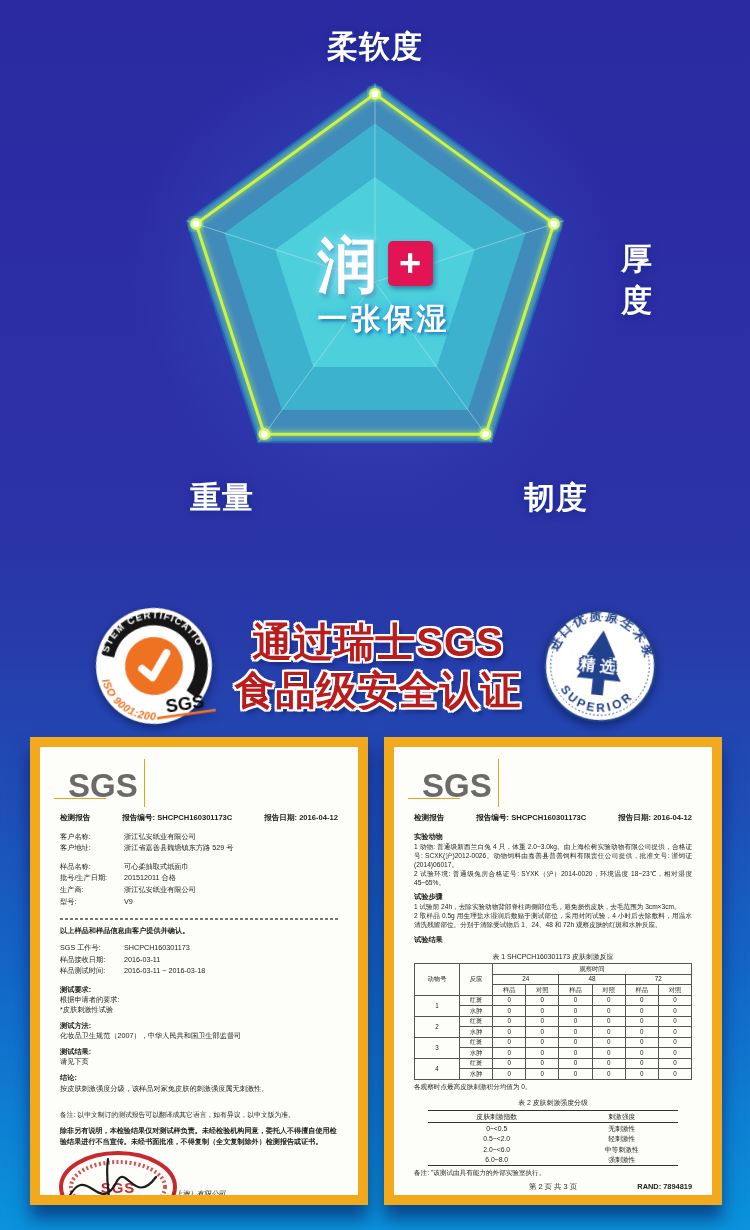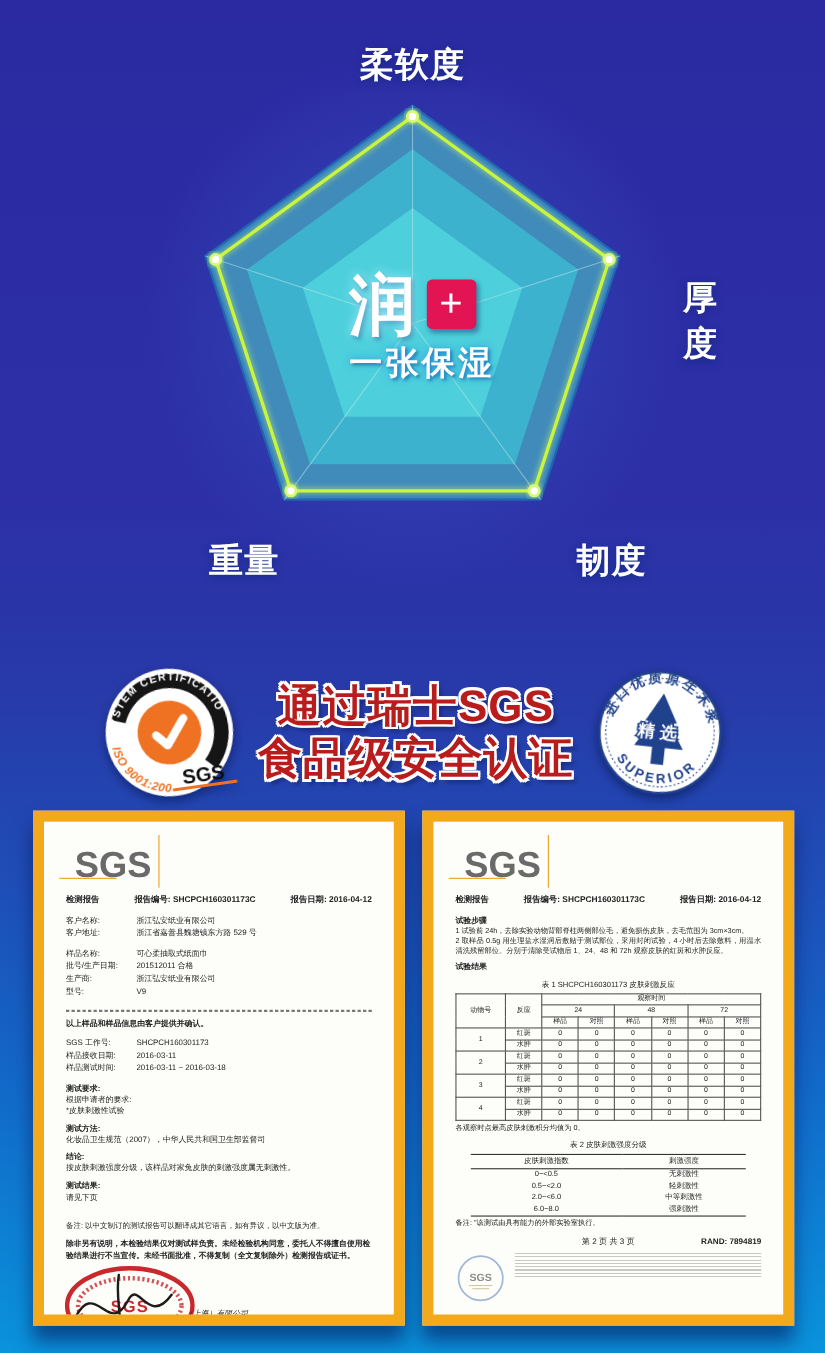--- a/index.html
+++ b/index.html
@@ -2,21 +2,21 @@
 <html><head>
 <meta charset="utf-8">
 <style>
   html,body{margin:0;padding:0;}
   body{
     width:750px;height:1230px;position:relative;overflow:hidden;
     font-family:"Liberation Sans",sans-serif;
     background:linear-gradient(180deg,#2b2aa1 0%,#2c30a6 38%,#273ba9 52%,#1e4fb8 66%,#1268c8 80%,#0a93dc 100%);
   }
   
-  #radar-section{position:absolute;top:12px;left:0;width:602px;height:600px;font-family:Liberation Serif, serif;}
+  #radar-section{position:absolute;top:0;left:0;width:602px;height:600px;}
   #radar-svg{position:absolute;top:0;left:0;}
   .rlabel{position:absolute;color:#fff;font-weight:bold;font-size:31px;letter-spacing:1px;
     text-shadow:0 2px 7px rgba(10,40,120,.65);}
   .rl-top{top:26px;left:0;width:750px;text-align:center;}
   .rl-left{top:212px;left:57px;}
   .rl-right{top:212px;left:621px;margin-top:26px;}
   .rl-bl{top:477px;left:190px;}
   .rl-br{top:477px;left:524px;}
   .radar-center{position:absolute;top:226px;left:0;width:750px;text-align:center;}
   .brand-row{height:66px;margin-bottom:6px;}
@@ -228,26 +228,26 @@
       <div class="sect">
         <div class="shead">测试要求:</div>
         <div class="sline">根据申请者的要求:</div>
         <div class="sline">*皮肤刺激性试验</div>
       </div>
       <div class="sect">
         <div class="shead">测试方法:</div>
         <div class="sline">化妆品卫生规范（2007），中华人民共和国卫生部监督司</div>
       </div>
       <div class="sect">
+        <div class="shead">测试结果:</div>
+        <div class="sline">请见下页</div>
+      </div>
+      <div class="sect">
         <div class="shead">结论:</div>
         <div class="sline">按皮肤刺激强度分级，该样品对家兔皮肤的刺激强度属无刺激性。</div>
-      </div>
-      <div class="sect">
-        <div class="shead">测试结果:</div>
-        <div class="sline">请见下页</div>
       </div>
     </div>
   <div class="remark">备注: 以中文制订的测试报告可以翻译成其它语言，如有异议，以中文版为准。</div>
   <div class="disclaimer">除非另有说明，本检验结果仅对测试样负责。未经检验机构同意，委托人不得擅自使用检验结果进行不当宣传。未经书面批准，不得复制（全文复制除外）检测报告或证书。</div>
   <div class="stamp-zone">
     <svg class="stamp-svg" width="150" height="84" viewBox="0 0 150 84">
       <ellipse cx="68" cy="42" rx="57" ry="34" fill="none" stroke="#c9282d" stroke-width="4"></ellipse>
       <ellipse cx="68" cy="42" rx="47" ry="25" fill="none" stroke="#c9282d" stroke-width="4" stroke-dasharray="2 2.4" opacity="0.8"></ellipse>
       <text class="stamp-sgs" x="68" y="48">SGS</text>
       <path class="sig" d="M16 58 C36 12 48 72 66 38 C76 16 84 62 106 32 M58 14 C54 38 64 58 56 76"></path>
@@ -263,20 +263,25 @@
     <i class="mark-h"></i>
     <i class="mark-v"></i>
   </div>
   <div class="cert-head">
     <span>检测报告</span>
     <span>报告编号: SHCPCH160301173C</span>
     <span>报告日期: 2016-04-12</span>
   </div>
   <div>
       <div class="sect">
+        <div class="shead">实验动物</div>
+        <div class="sline">1 动物: 普通级新西兰白兔 4 只，体重 2.0~3.0kg。由上海松树实验动物有限公司提供，合格证号: SCXK(沪)2012-0026。动物饲料由嘉善县普善饲料有限责任公司提供，批准文号: 浙饲证(2014)06017。</div>
+        <div class="sline">2 试验环境: 普通级兔房合格证号: SYXK（沪）2014-0020，环境温度 18~23℃，相对湿度 45~65%。</div>
+      </div>
+      <div class="sect">
         <div class="shead">试验步骤</div>
         <div class="sline">1 试验前 24h，去除实验动物背部脊柱两侧部位毛，避免损伤皮肤，去毛范围为 3cm×3cm。</div>
         <div class="sline">2 取样品 0.5g 用生理盐水湿润后敷贴于测试部位，采用封闭试验，4 小时后去除敷料，用温水清洗残留部位。分别于清除受试物后 1、24、48 和 72h 观察皮肤的红斑和水肿反应。</div>
       </div>
       <div class="sect">
         <div class="shead">试验结果</div>
       </div>
     </div>
   <div class="tcap">表 1 SHCPCH160301173 皮肤刺激反应</div>
   <table class="dtable" id="tbl1">

